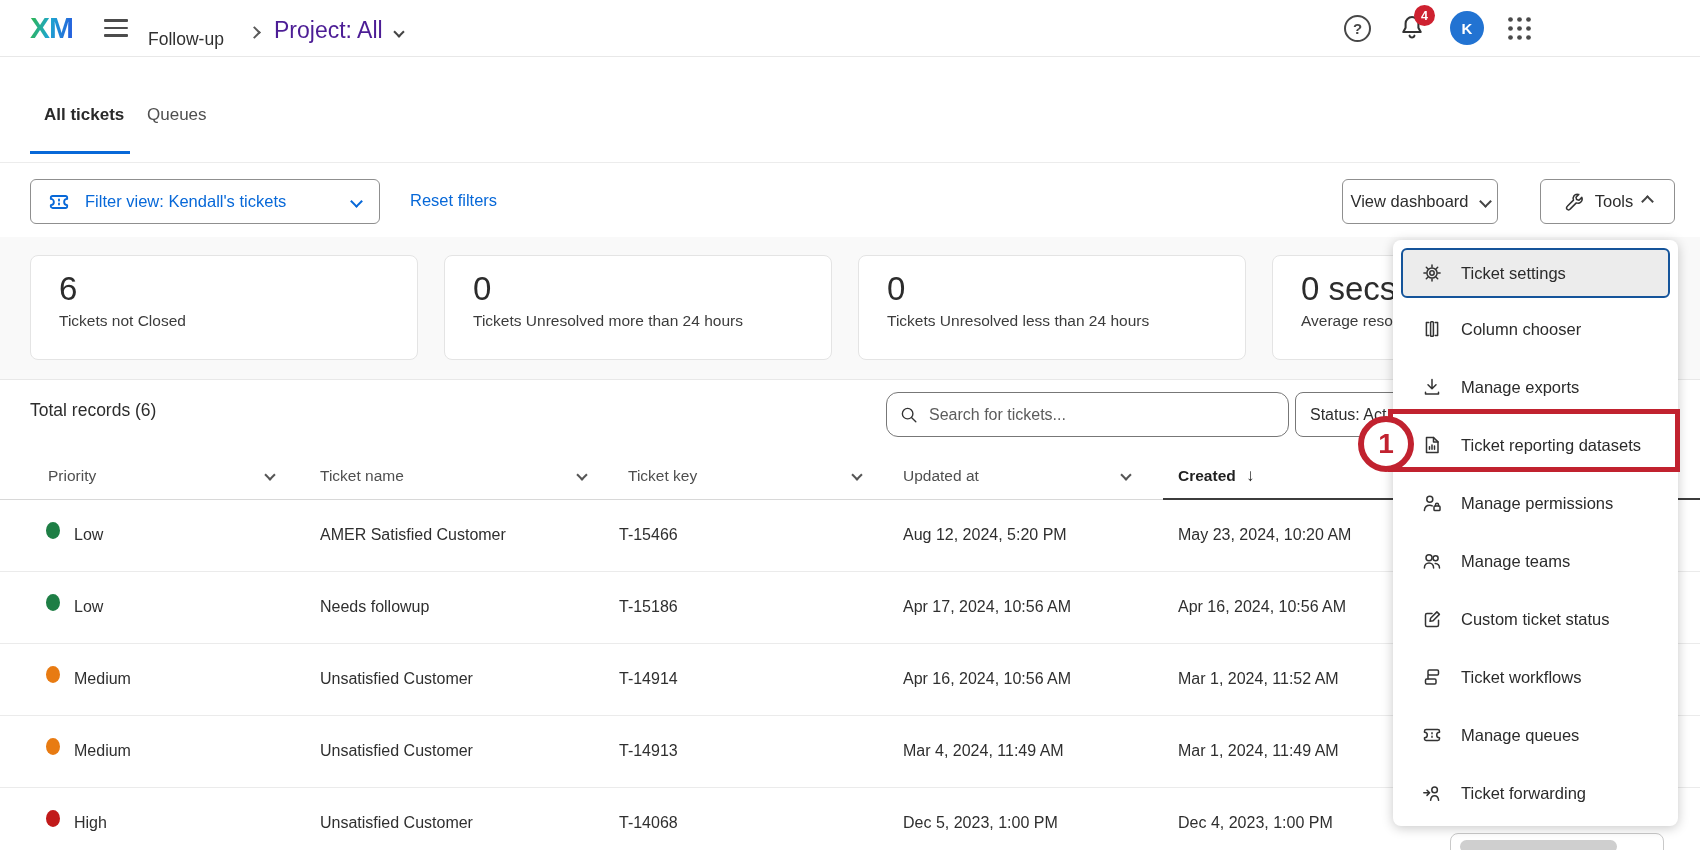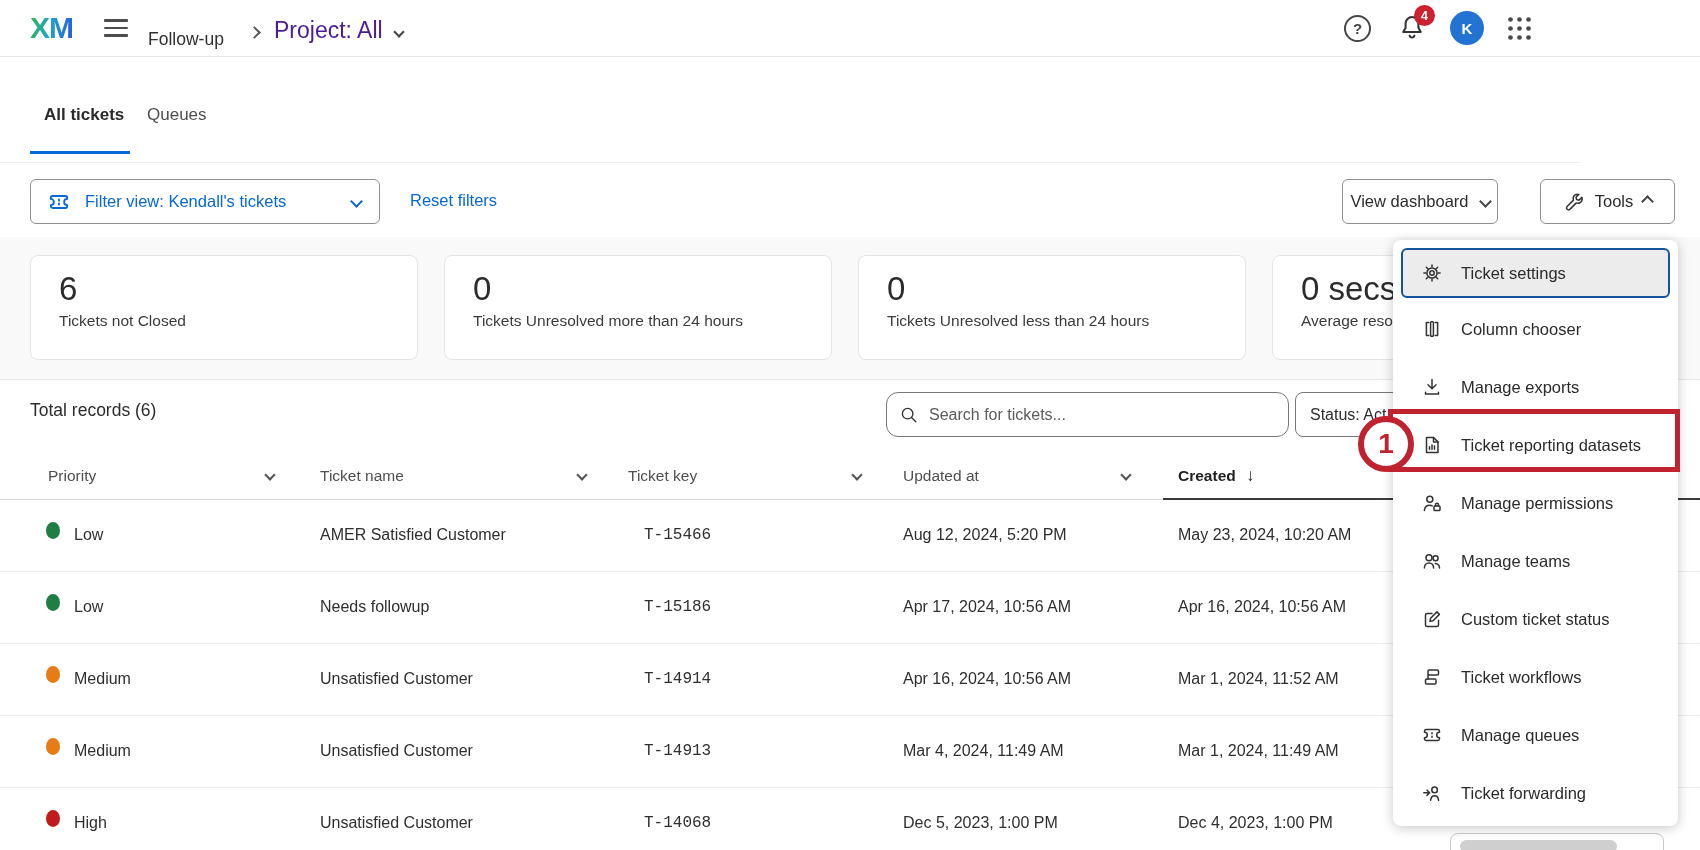--- a/index.html
+++ b/index.html
@@ -85,21 +85,21 @@
   .h-priority{left:48px;} .h-name{left:320px;} .h-key{left:628px;} .h-updated{left:903px;}
   .h-created{left:1178px; font-weight:bold; color:#1f1f1f; cursor:pointer;}
   .c-priority{left:266px;} .c-name{left:578px;} .c-key{left:853px;} .c-updated{left:1122px;}
   .sortarrow { position:absolute; left:1246px; top:11px; font-size:17px; color:#1f1f1f; }
   .sorted-underline { position:absolute; left:1163px; top:43px; width:537px; height:2px; background:#3c3c3c; }
 
   .trow { position:absolute; left:0; width:1700px; height:72px; background:#fff;
           border-bottom:1px solid #ebebeb; font-size:16px; color:#2f2f2f; cursor:pointer; }
   .trow .cell { position:absolute; top:26px; white-space:nowrap; }
   .dot { position:absolute; left:46px; top:22px; width:14px; height:17px; border-radius:50%; }
-  .cell.prio{left:74px;} .cell.name{left:320px;} .cell.key{left:644px;font-family:Liberation Mono, monospace;} .cell.upd{left:903px;} .cell.cre{left:1178px;}
+  .cell.prio{left:74px;} .cell.name{left:320px;} .cell.key{left:619px;} .cell.upd{left:903px;} .cell.cre{left:1178px;}
 
   
   .menu { position:absolute; left:1393px; top:240px; width:285px; height:586px; background:#fff;
           border-radius:8px; box-shadow:0 2px 12px rgba(0,0,0,.22); padding-top:8px; z-index:50; }
   .mitem { display:flex; align-items:center; height:58px; padding-left:28px; gap:18px;
            font-size:16.5px; color:#2b2b2b; cursor:pointer; }
   .mitem.focused { height:50px; margin:0 8px 2px 8px; padding-left:18px;
                    background:#ececec; border:2px solid #15549a; border-radius:6px; }
   .mitem svg { flex:none; }
 

